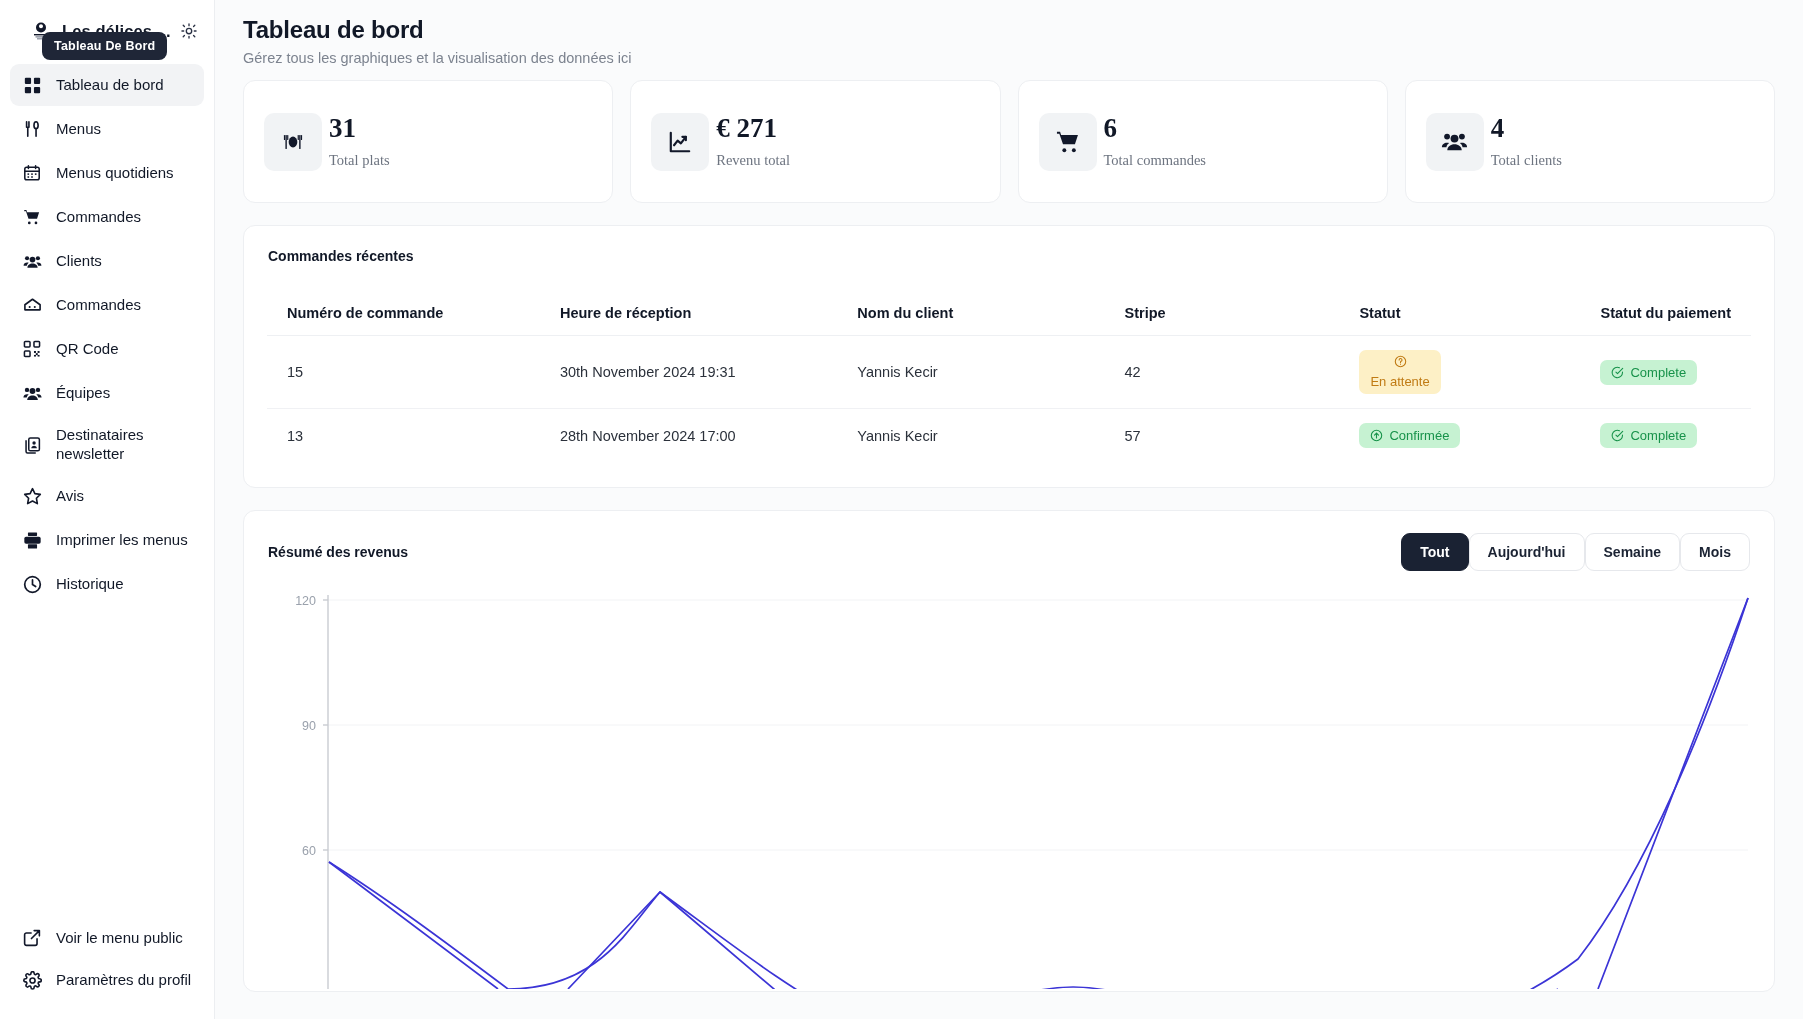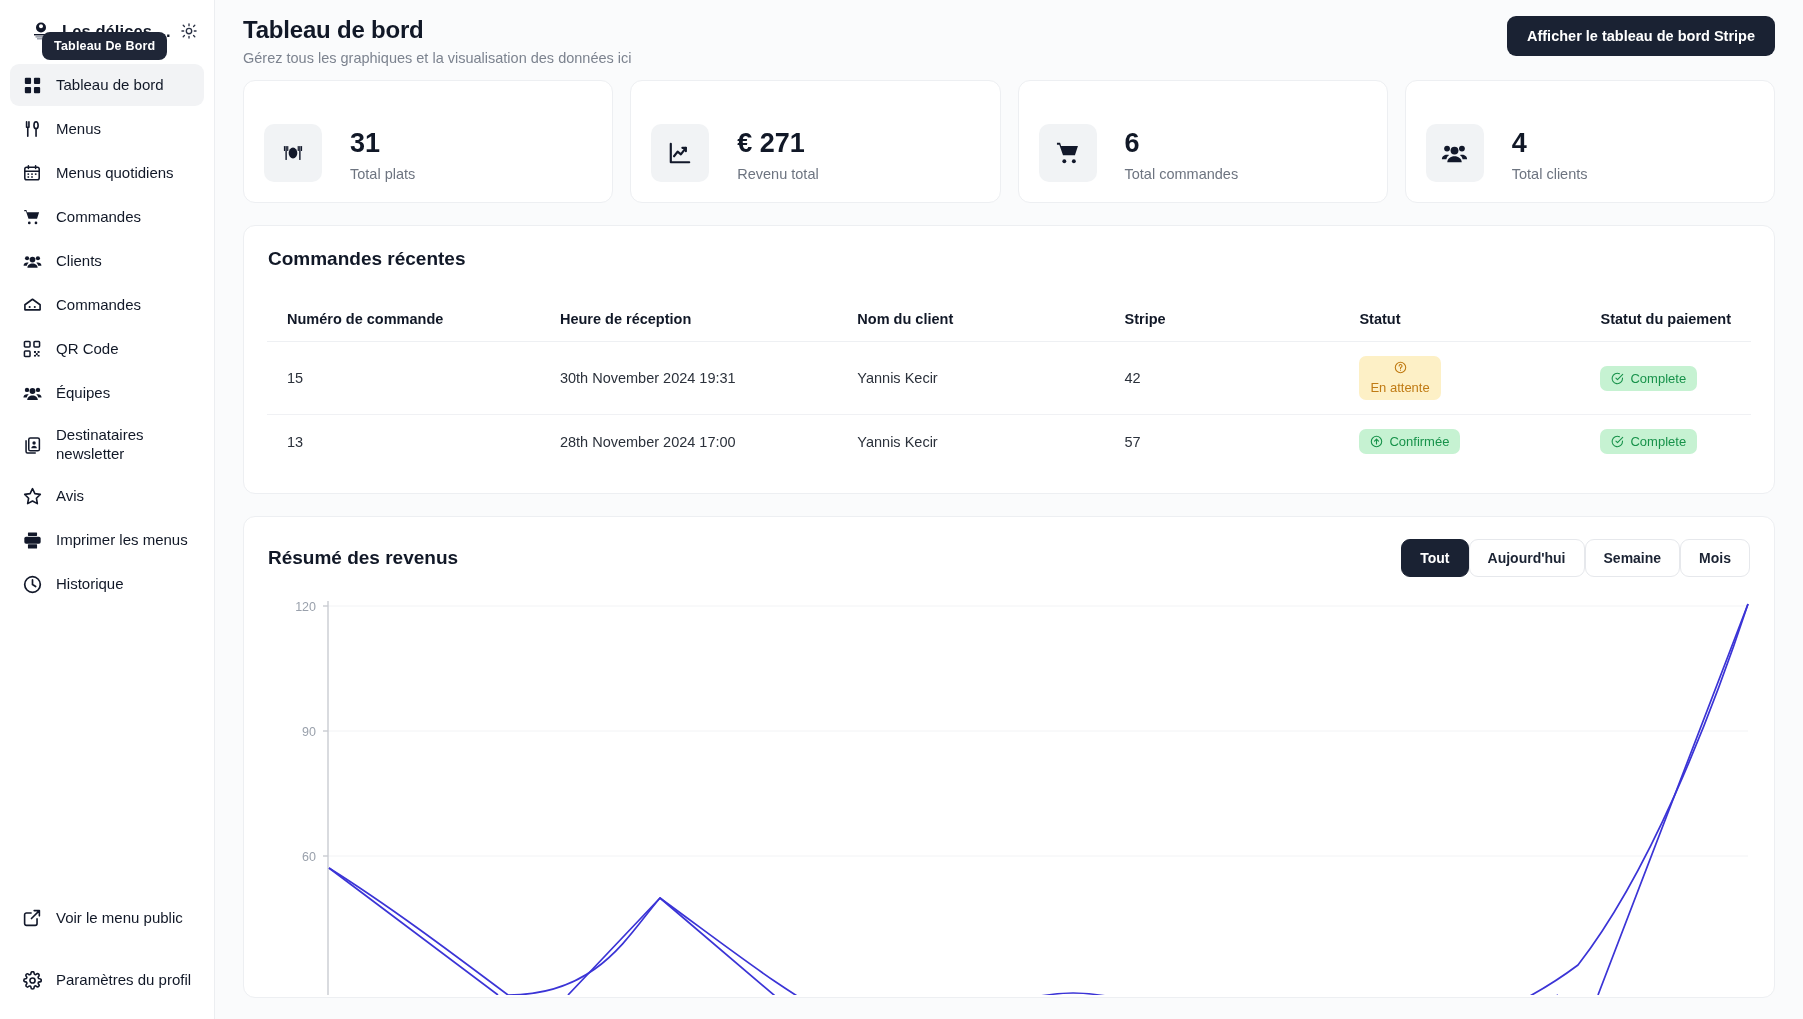--- a/index.html
+++ b/index.html
@@ -57,21 +57,21 @@
     padding: 10px 12px; border-radius: 9px;
     cursor: pointer; color: #111827;
     font-size: 15px; line-height: 1.25;
     min-height: 42px;
   }
   .nav-item .ico { width: 20px; height: 20px; flex: 0 0 20px; display:flex; align-items:center; justify-content:center; }
   .nav-item .ico svg { display:block; }
   .nav-item.active { background: #f2f3f5; }
   .nav-item .lbl { white-space: pre-line; }
   .nav-spacer { flex: 1 1 auto; }
-  .nav-bottom { padding: 0 10px 18px 10px; display: flex; flex-direction: column; gap: 20px; }
+  .nav-bottom { padding: 0 10px 18px 10px; display: flex; flex-direction: column; gap: 0; }
 
   
   .main {
     flex: 1 1 auto; height: 1019px;
     background: #fafbfc;
     overflow: hidden;
     position: relative;
   }
   .topbar {
     display: flex; align-items: flex-start; justify-content: space-between;
@@ -88,37 +88,38 @@
   }
 
   
   .stats {
     display: grid; grid-template-columns: repeat(4, 1fr);
     gap: 17px; padding: 0 28px;
   }
   .stat-card {
     background: #ffffff; border: 1px solid #edeff2;
     border-radius: 12px; padding: 20px;
-    display: flex; align-items: flex-end; gap: 28px;
+    display: flex; align-items: center; gap: 7px;
     height: 123px;
+    font-family: Liberation Serif, serif;
   }
   .stat-icon {
     width: 58px; height: 58px; flex: 0 0 58px;
     background: #f1f3f5; border-radius: 10px;
     display: flex; align-items: center; justify-content: center;
   }
   .stat-val { font-size: 27px; font-weight: 700; color: #111827; line-height: 1.05; }
   .stat-lbl { font-size: 14.5px; color: #6d7480; margin-top: 9px; }
 
   
   .panel {
     background: #ffffff; border: 1px solid #edeff2;
     border-radius: 12px; margin: 22px 28px 0 28px;
   }
-  .panel-title { font-size: 19px; font-weight: 700; color: #111827; }
+  .panel-title { font-size: 14px; font-weight: 700; color: #111827; }
   .panel-head-row {
     display: flex; align-items: center; justify-content: space-between;
     padding: 22px 24px 0 24px;
   }
 
   
   .tbl-wrap { padding: 26px 22px 24px 22px; }
   table { width: 100%; border-collapse: collapse; border: 1px solid #edeff2; border-radius: 10px; overflow: hidden; }
   thead th {
     text-align: left; font-size: 14.5px; font-weight: 700; color: #111827;
@@ -365,21 +366,20 @@
     </div>
   </aside>
 
   <main class="main">
 
     <div class="topbar">
       <div>
         <div class="page-title">Tableau de bord</div>
         <div class="page-sub">Gérez tous les graphiques et la visualisation des données ici</div>
       </div>
-      <button class="btn-dark">Afficher le tableau de bord Stripe</button>
     </div>
 
     <section class="stats">
 
       <div class="stat-card">
         <span class="stat-icon">
           <svg width="26" height="26" viewBox="0 0 24 24" fill="#12182a">
             <ellipse cx="12" cy="12" rx="4" ry="5"></ellipse>
             <rect x="5" y="5.5" width="1.3" height="13" rx="0.6"></rect>
             <rect x="3.6" y="5.5" width="1.1" height="4.6" rx="0.5"></rect>

